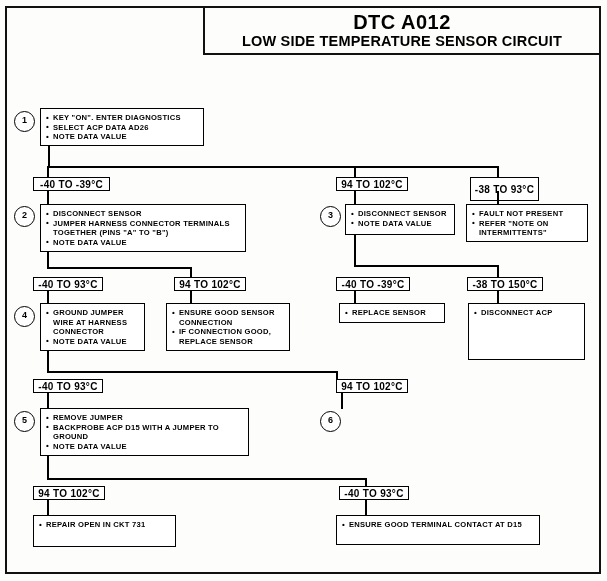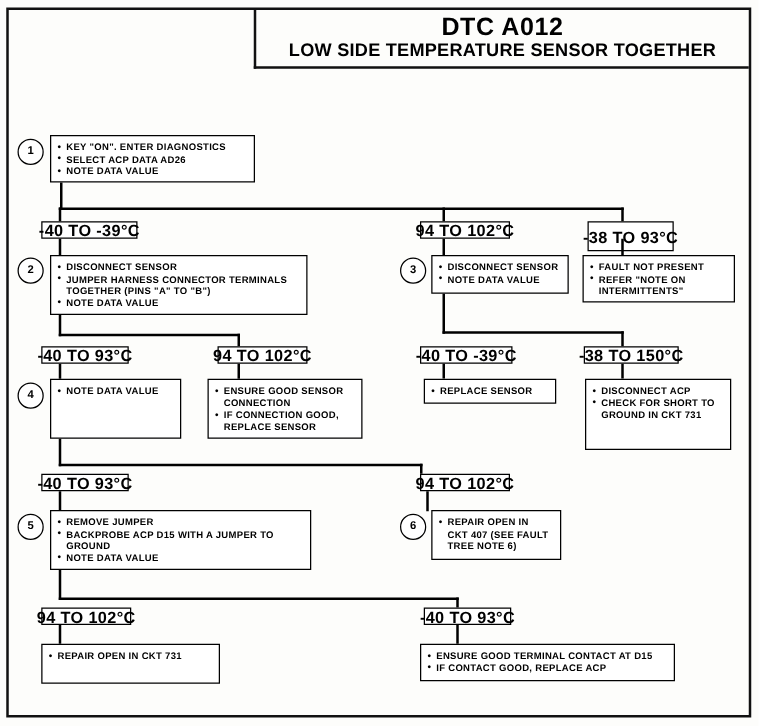--- a/index.html
+++ b/index.html
@@ -88,21 +88,21 @@
     text-align:center;
     line-height:17px;
     color:#000;
   }
   
   .cond{
     position:absolute;
     border:1.8px solid #000;
     background:#fff;
     box-sizing:border-box;
-    font-size:13px;
+    font-size:10px;
     font-weight:bold;
     letter-spacing:0.3px;
     color:#000;
     white-space:nowrap;
     padding:0 4px;
     display:flex;
     align-items:center;
     justify-content:center;
   }
   
@@ -111,21 +111,21 @@
 </style>
 </head>
 <body>
 
 <div id="page">
 
   <div id="frame"></div>
 
   <div id="title-block">
     <div id="title-main">DTC A012</div>
-    <div id="title-sub">LOW SIDE TEMPERATURE SENSOR TOGETHER</div>
+    <div id="title-sub">LOW SIDE TEMPERATURE SENSOR CIRCUIT</div>
   </div>
 
   <div class="step-num" style="left:14px; top:111px;">1</div>
   <div class="box" style="left:40px; top:108px; width:164px; height:38px;">
     <ul>
       <li>KEY "ON". ENTER DIAGNOSTICS</li>
       <li>SELECT ACP DATA AD26</li>
       <li>NOTE DATA VALUE</li>
     </ul>
   </div>
@@ -186,20 +186,23 @@
   <div class="cond" style="left:467px; top:277px; width:76px; height:14px;">-38 TO 150°C</div>
 
   <div class="vline" style="left:47px; top:291px; height:13px;"></div>
   <div class="vline" style="left:190px; top:291px; height:13px;"></div>
   <div class="vline" style="left:354px; top:291px; height:12px;"></div>
   <div class="vline" style="left:497px; top:291px; height:12px;"></div>
 
   <div class="step-num" style="left:14px; top:306px;">4</div>
   <div class="box" style="left:40px; top:303px; width:105px; height:48px;">
     <ul>
+      <li>GROUND JUMPER
+WIRE AT HARNESS
+CONNECTOR</li>
       <li>NOTE DATA VALUE</li>
     </ul>
   </div>
 
   <div class="box" style="left:166px; top:303px; width:124px; height:48px;">
     <ul>
       <li>ENSURE GOOD SENSOR
 CONNECTION</li>
       <li>IF CONNECTION GOOD,
 REPLACE SENSOR</li>
@@ -208,22 +211,20 @@
 
   <div class="box" style="left:339px; top:303px; width:106px; height:20px;">
     <ul>
       <li>REPLACE SENSOR</li>
     </ul>
   </div>
 
   <div class="box" style="left:468px; top:303px; width:117px; height:57px;">
     <ul>
       <li>DISCONNECT ACP</li>
-      <li>CHECK FOR SHORT TO
-GROUND IN CKT 731</li>
     </ul>
   </div>
 
   <div class="vline" style="left:47px; top:351px; height:22px;"></div>
   <div class="hline" style="left:47px; top:371px; width:291px;"></div>
   <div class="vline" style="left:336px; top:371px; height:9px;"></div>
 
   <div class="cond" style="left:33px; top:379px; width:70px; height:14px;">-40 TO 93°C</div>
   <div class="cond" style="left:336px; top:379px; width:72px; height:14px;">94 TO 102°C</div>
 
@@ -234,44 +235,36 @@
   <div class="box" style="left:40px; top:408px; width:209px; height:48px;">
     <ul>
       <li>REMOVE JUMPER</li>
       <li>BACKPROBE ACP D15 WITH A JUMPER TO
 GROUND</li>
       <li>NOTE DATA VALUE</li>
     </ul>
   </div>
 
   <div class="step-num" style="left:320px; top:411px;">6</div>
-  <div class="box" style="left:345px; top:408px; width:104px; height:40px;">
-    <ul>
-      <li>REPAIR OPEN IN
-CKT 407 (SEE FAULT
-TREE NOTE 6)</li>
-    </ul>
-  </div>
 
   <div class="vline" style="left:47px; top:456px; height:24px;"></div>
   <div class="hline" style="left:47px; top:478px; width:320px;"></div>
   <div class="vline" style="left:365px; top:478px; height:9px;"></div>
 
   <div class="cond" style="left:33px; top:486px; width:72px; height:14px;">94 TO 102°C</div>
   <div class="cond" style="left:339px; top:486px; width:70px; height:14px;">-40 TO 93°C</div>
 
   <div class="vline" style="left:47px; top:500px; height:16px;"></div>
   <div class="vline" style="left:365px; top:500px; height:16px;"></div>
 
   <div class="box" style="left:33px; top:515px; width:143px; height:32px;">
     <ul>
       <li>REPAIR OPEN IN CKT 731</li>
     </ul>
   </div>
 
   <div class="box" style="left:336px; top:515px; width:204px; height:30px;">
     <ul>
       <li>ENSURE GOOD TERMINAL CONTACT AT D15</li>
-      <li>IF CONTACT GOOD, REPLACE ACP</li>
     </ul>
   </div>
 
 </div>
 
 </body></html>

